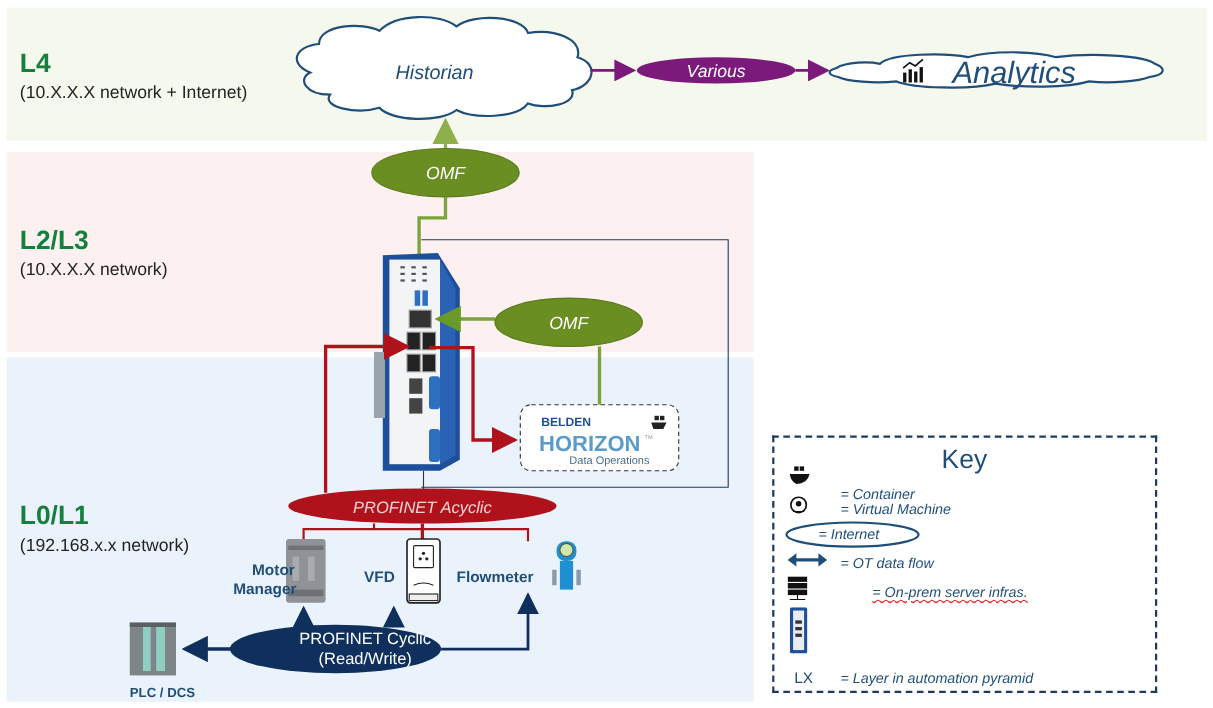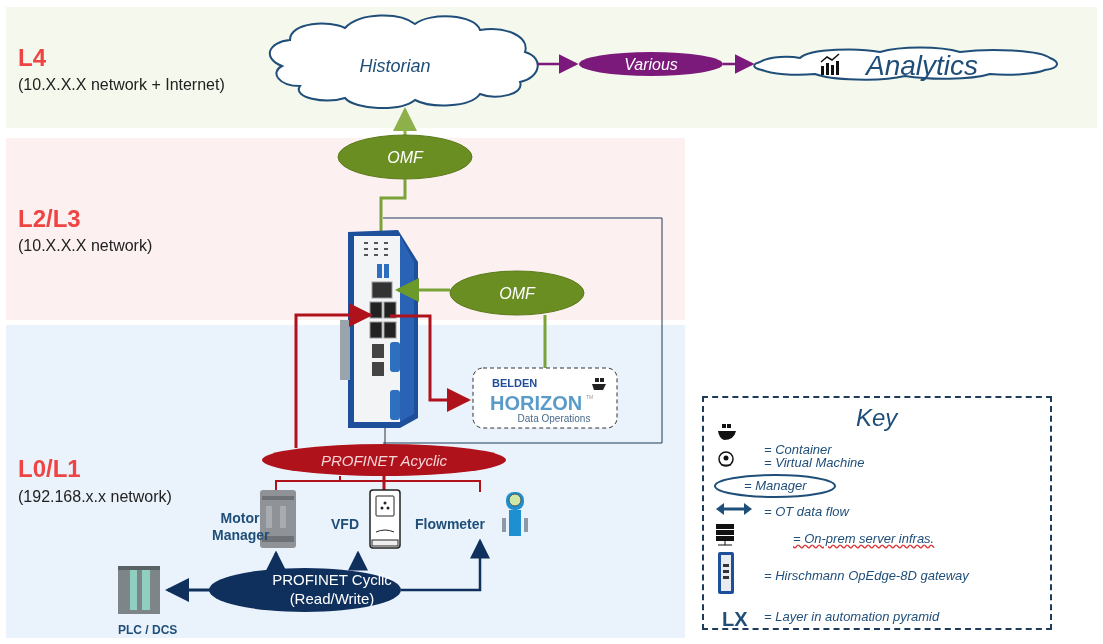--- a/index.html
+++ b/index.html
@@ -1,27 +1,27 @@
 <!DOCTYPE html>
 <html><head>
 <meta charset="utf-8">
 <style>
   html,body{margin:0;padding:0;background:#ffffff;}
   body{width:1103px;height:644px;position:relative;overflow:hidden;font-family:"Liberation Sans",sans-serif;}
   .band{position:absolute;}
   #band-l4{left:6px;top:7px;width:1091px;height:121px;background:#f5f8ec;}
   #band-l23{left:6px;top:138px;width:679px;height:182px;background:#fcf0f0;}
   #band-l01{left:6px;top:325px;width:679px;height:313px;background:#eaf2fb;}
-  .layer-title{position:absolute;font-weight:bold;font-size:24px;color:#ef4444;}
+  .layer-title{position:absolute;font-weight:bold;font-size:24px;color:#15803d;}
   .layer-sub{position:absolute;font-size:16px;color:#222;}
   svg#diagram{position:absolute;left:0;top:0;}
   .lbl{font-family:"Liberation Sans",sans-serif;}
   .dev-label{position:absolute;font-weight:bold;font-size:14px;color:#1f4e79;text-align:center;line-height:17px;}
   #key-box{position:absolute;left:702px;top:396px;width:346px;height:230px;border:2px dashed #1f3b5c;}
-  .key-title{position:absolute;left:152px;top:6px;font-size:24px;font-style:italic;color:#1f4e79;}
+  .key-title{position:absolute;left:152px;top:6px;font-size:24px;color:#1f4e79;}
   .key-row{position:absolute;left:60px;font-size:13px;font-style:italic;color:#1f4e79;}
   .key-icon{position:absolute;}
   .underline-squiggle{text-decoration:underline wavy #d33;}
 </style>
 </head>
 <body>
 
 <div class="band" id="band-l4"></div>
 <div class="band" id="band-l23"></div>
 <div class="band" id="band-l01"></div>
@@ -183,21 +183,21 @@
     <ellipse cx="305" cy="590" rx="96" ry="22" fill="#0f2f5c"></ellipse>
     <text x="332" y="585" text-anchor="middle" class="lbl" font-size="15" fill="#ffffff">PROFINET Cyclic</text>
     <text x="332" y="604" text-anchor="middle" class="lbl" font-size="15" fill="#ffffff">(Read/Write)</text>
   </g>
   <line x1="210" y1="590" x2="168" y2="590" stroke="#0f2f5c" stroke-width="3" marker-end="url(#arr-navy)"></line>
   <line x1="276" y1="568" x2="276" y2="553" stroke="#0f2f5c" stroke-width="2.5" marker-end="url(#arr-navy)"></line>
   <line x1="358" y1="568" x2="358" y2="553" stroke="#0f2f5c" stroke-width="2.5" marker-end="url(#arr-navy)"></line>
   <polyline points="401,590 480,590 480,541" fill="none" stroke="#0f2f5c" stroke-width="2.5" marker-end="url(#arr-navy)"></polyline>
 </svg>
 
-<div class="dev-label" style="left:212px;top:510px;width:56px;">
+<div class="dev-label" style="left:212px;top:510px;width:56px;text-align:right;">
   <div>Motor</div>
   <div>Manager</div>
 </div>
 <div class="dev-label" style="left:331px;top:516px;">VFD</div>
 <div class="dev-label" style="left:415px;top:516px;">Flowmeter</div>
 <div class="dev-label" style="left:106px;top:622px;font-size:12px;padding-left:12px;">PLC / DCS</div>
 
 <div id="key-box">
   <div class="key-title">Key</div>
 
@@ -211,21 +211,21 @@
   <svg class="key-icon" style="left:13px;top:52px;" width="18" height="18">
     <circle cx="9" cy="9" r="7" fill="#fff" stroke="#111" stroke-width="1.5"></circle>
     <circle cx="9" cy="8" r="2.5" fill="#111"></circle>
     <line x1="4" y1="15" x2="14" y2="15" stroke="#111"></line>
   </svg>
   <div class="key-row" style="top:57px;">= Virtual Machine</div>
 
   <svg class="key-icon" style="left:8px;top:74px;" width="126" height="28">
     <ellipse cx="63" cy="14" rx="60" ry="11" fill="none" stroke="#1f4e79" stroke-width="2"></ellipse>
   </svg>
-  <div class="key-row" style="left:40px;top:80px;">= Manager</div>
+  <div class="key-row" style="left:40px;top:80px;">= Internet</div>
 
   <svg class="key-icon" style="left:12px;top:104px;" width="36" height="14">
     <line x1="6" y1="7" x2="30" y2="7" stroke="#1f4e79" stroke-width="3"></line>
     <path d="M0,7 L8,1 L8,13 Z" fill="#1f4e79"></path>
       <path d="M36,7 L28,1 L28,13 Z" fill="#1f4e79"></path>
   </svg>
   <div class="key-row" style="top:106px;">= OT data flow</div>
 
   <svg class="key-icon" style="left:12px;top:126px;" width="18" height="22">
     <rect x="0" y="0" width="18" height="5" fill="#111"></rect>
@@ -236,17 +236,16 @@
   </svg>
   <div class="key-row" style="top:133px;margin-left:29px;"><span class="underline-squiggle">= On-prem server infras.</span></div>
 
   <svg class="key-icon" style="left:14px;top:154px;" width="16" height="42">
     <rect x="0" y="0" width="16" height="42" rx="2" fill="#1d4f9a"></rect>
     <rect x="3" y="3" width="10" height="36" fill="#e8ecf0"></rect>
     <rect x="5" y="12" width="6" height="3" fill="#333"></rect>
       <rect x="5" y="18" width="6" height="3" fill="#333"></rect>
       <rect x="5" y="24" width="6" height="3" fill="#333"></rect>
   </svg>
-  <div class="key-row" style="top:170px;">= Hirschmann OpEdge-8D gateway</div>
-
-  <div class="key-row" style="left:18px;top:210px;font-style:normal;font-weight:bold;font-size:20px;">LX</div>
+
+  <div class="key-row" style="left:18px;top:210px;font-style:normal;font-weight:normal;font-size:14px;">LX</div>
   <div class="key-row" style="top:211px;">= Layer in automation pyramid</div>
 </div>
 
 </body></html>

